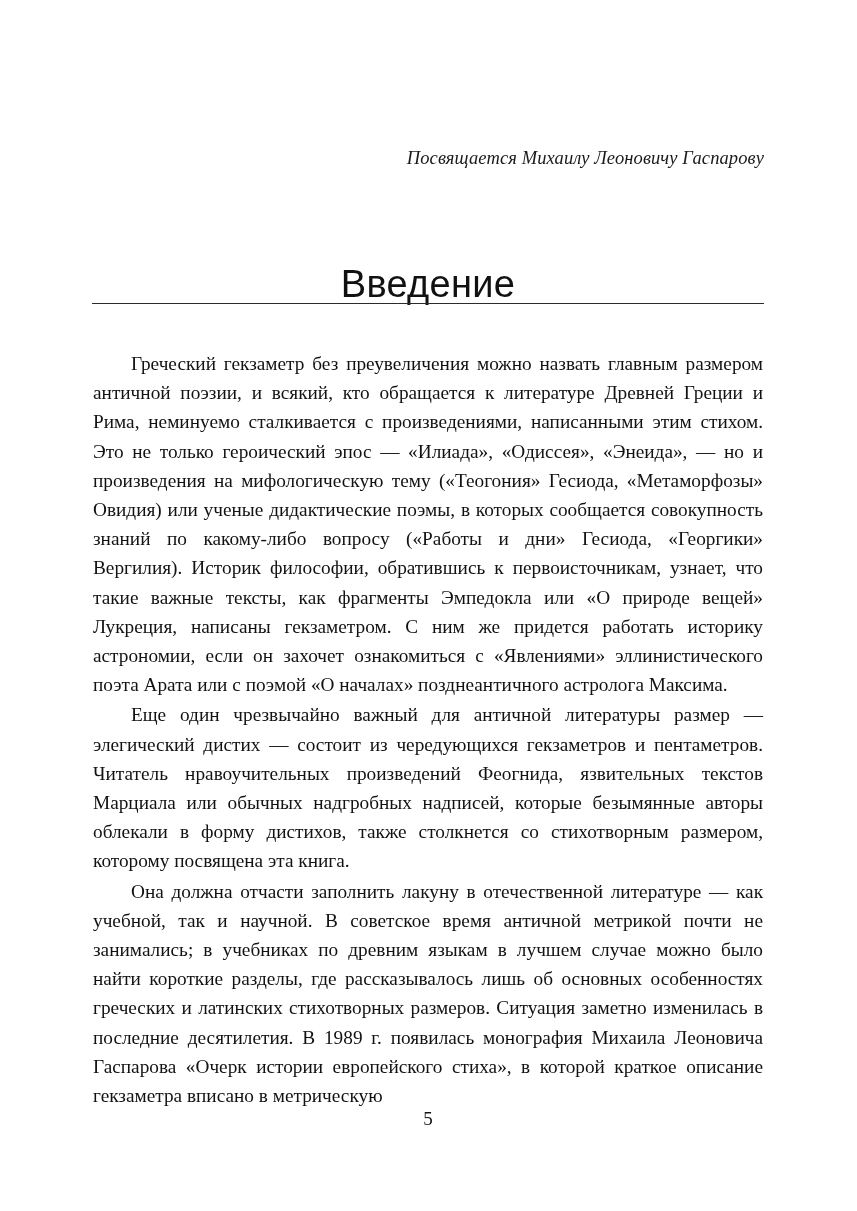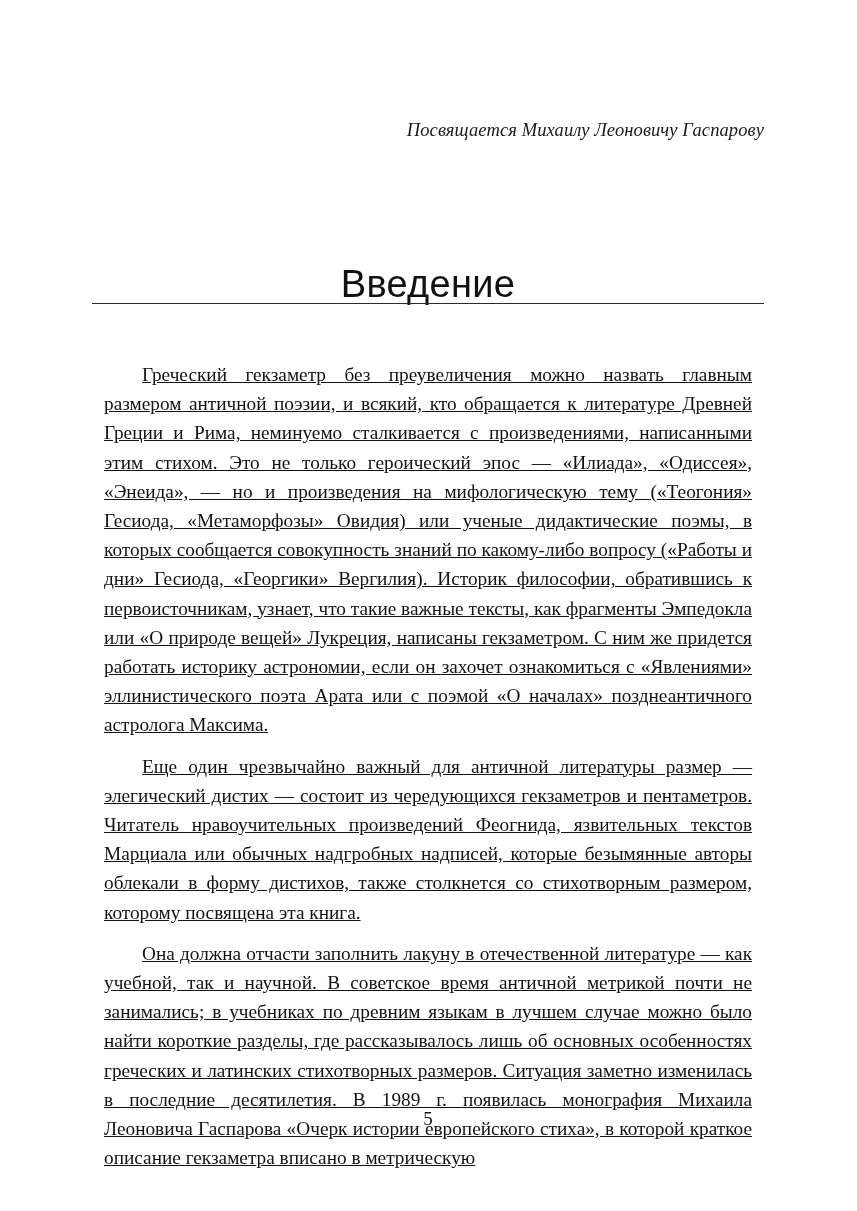--- a/index.html
+++ b/index.html
@@ -18,21 +18,21 @@
   }
   .content {
     position: absolute;
     left: 92px;
     top: 0;
     width: 672px;
     height: 1211px;
   }
   .dedication {
     position: absolute;
-    top: 120px;
+    top: 148px;
     right: 0;
     width: 100%;
     text-align: right;
     font-family: "Liberation Serif", serif;
     font-style: italic;
     font-size: 18.5px;
     color: #1a1a1a;
     letter-spacing: 0.1px;
   }
   .chapter-title {
@@ -61,23 +61,22 @@
     left: 0;
     width: 672px;
     font-family: "Liberation Serif", serif;
     font-size: 19.3px;
     line-height: 29.2px;
     color: #121212;
     text-align: justify;
     text-justify: inter-word;
   }
   .body-text p {
-    margin: 12px;
+    margin: 1px;
     text-indent: 38px;
-    text-decoration: underline;
   }
   .page-number {
     position: absolute;
     top: 1108px;
     left: 0;
     width: 672px;
     text-align: center;
     font-family: "Liberation Serif", serif;
     font-size: 19px;
     color: #121212;

